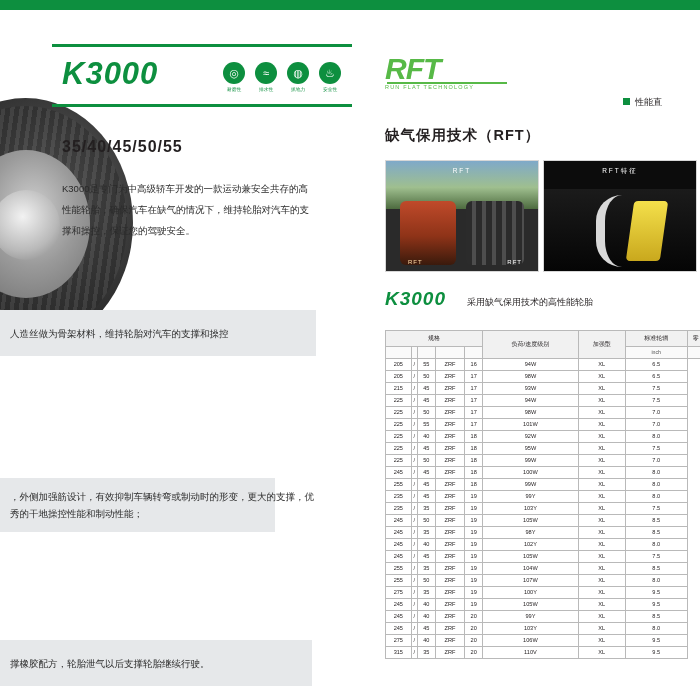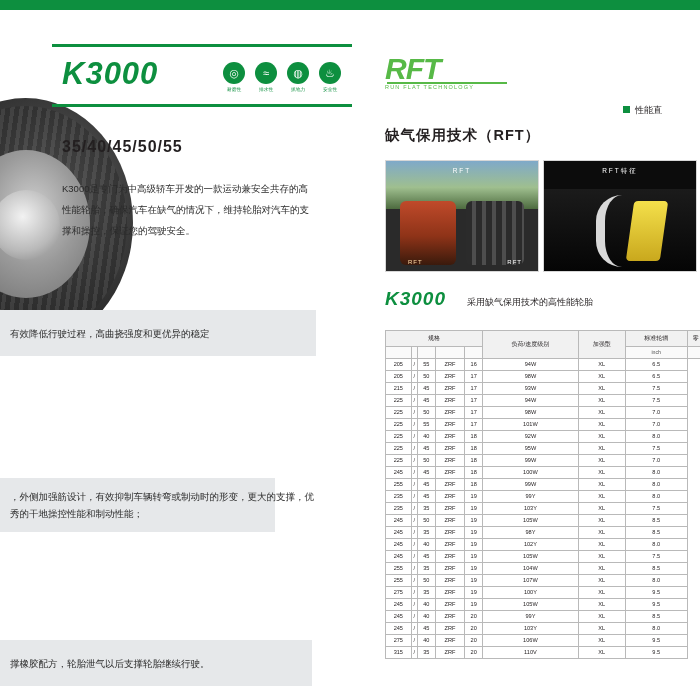--- a/index.html
+++ b/index.html
@@ -107,21 +107,21 @@
     font-size:5.5px;color:#57b947;letter-spacing:1.2px;margin-top:-2px;
   }
   .rft-logo .uline{
     position:absolute;left:2px;top:30px;width:120px;height:2px;background:#57b947;
   }
   .rft-title{
     position:absolute;left:30px;top:126px;
     font-size:14.5px;font-weight:bold;color:#231f20;letter-spacing:1px;
   }
   .perf-tag{
-    position:absolute;left:268px;top:104px;font-size:9px;color:#231f20;white-space:nowrap;
+    position:absolute;left:268px;top:96px;font-size:9px;color:#231f20;white-space:nowrap;
   }
   .perf-tag .sq{
     display:inline-block;width:7px;height:7px;background:#0d8f3f;margin-right:5px;
   }
 
   .photo{
     position:absolute;top:160px;height:110px;border:1px solid #d7d7d7;overflow:hidden;
   }
   .photo-a{left:30px;width:152px;background:#2a2a2a;}
   .photo-b{left:188px;width:152px;background:#0c0c0c;}
@@ -225,21 +225,21 @@
             <span>♨</span>
           </div>
         <div class="feat-cap">安全性</div>
       </div>
     </div>
 
     <div class="sizes-line">35/40/45/50/55</div>
     <div class="desc-para">K3000是专门为中高级轿车开发的一款运动兼安全共存的高性能轮胎，确保汽车在缺气的情况下，维持轮胎对汽车的支撑和操控，保证您的驾驶安全。</div>
 
     <div class="strip" style="top:310px;width:316px;">
-      <div class="txt">有效降低行驶过程，高曲挠强度和更优异的稳定</div>
+      <div class="txt">人造丝做为骨架材料，维持轮胎对汽车的支撑和操控</div>
     </div>
     <div class="strip strip2" style="top:478px;width:275px;height:54px;">
       <div class="txt">，外侧加强筋设计，有效抑制车辆转弯或制动时的形变，更大的支撑，优秀的干地操控性能和制动性能；</div>
     </div>
     <div class="strip" style="top:640px;width:312px;">
       <div class="txt">撑橡胶配方，轮胎泄气以后支撑轮胎继续行驶。</div>
     </div>
   </div>
 
   <div class="right-panel">

